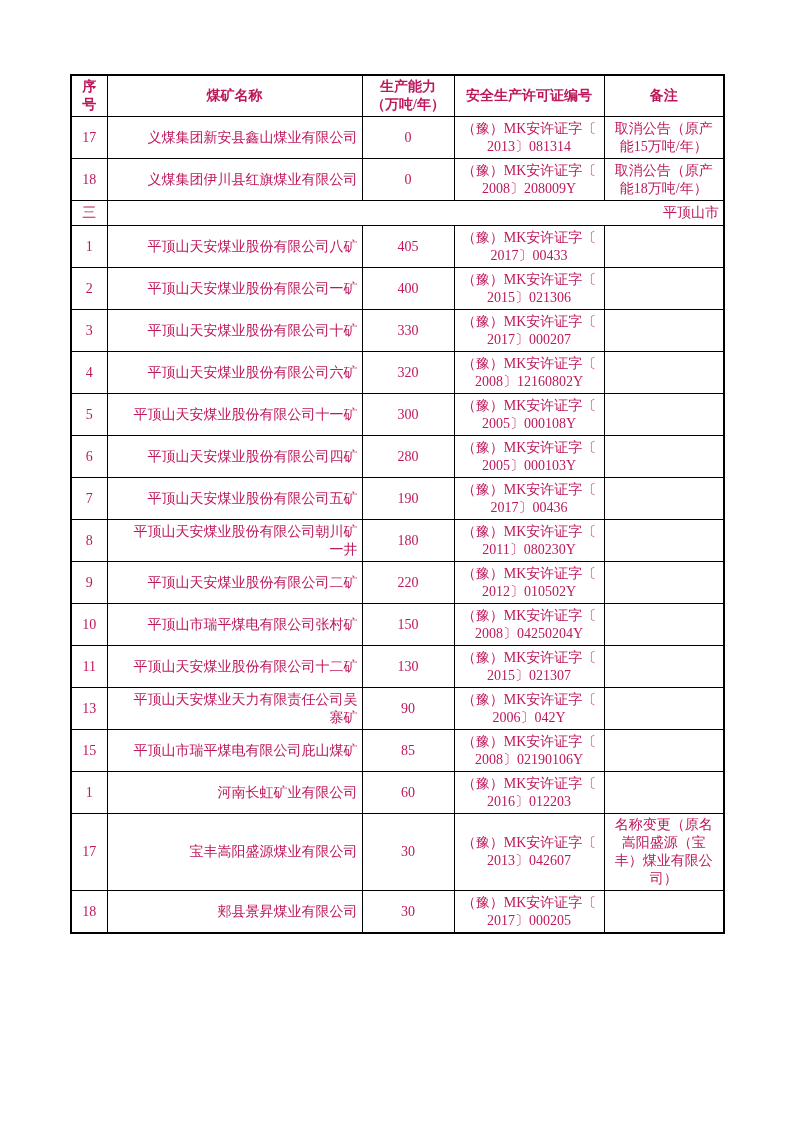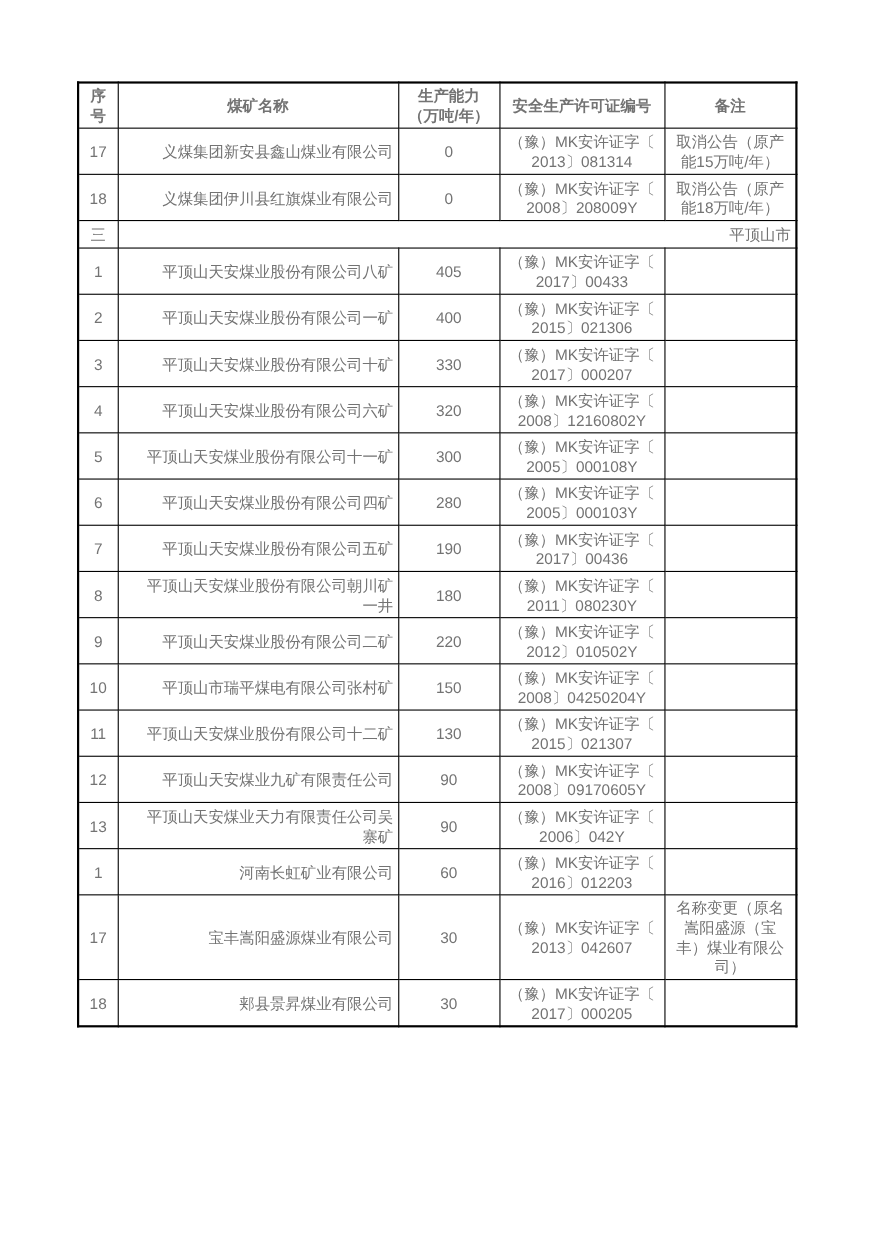--- a/index.html
+++ b/index.html
@@ -5,22 +5,22 @@
   html, body {
     margin: 0;
     padding: 0;
     background: #ffffff;
   }
   .page {
     position: relative;
     width: 793px;
     height: 988px;
     background: #ffffff;
-    font-family: Liberation Sans, sans-serif;
-    color: #737373;
+    font-family: Liberation Serif, serif;
+    color: #be185d;
     overflow: hidden;
   }
   table.mine-table {
     position: absolute;
     left: 70px;
     top: 74px;
     width: 653px;
     border-collapse: collapse;
     table-layout: fixed;
     font-size: 14px;
@@ -190,34 +190,34 @@
         </tr>
         <tr class="data">
           <td>11</td>
           <td class="name">平顶山天安煤业股份有限公司十二矿</td>
           <td>130</td>
           <td>（豫）MK安许证字〔
 2015〕021307</td>
           <td></td>
         </tr>
         <tr class="data">
-          <td>12</td>
-          <td class="name">平顶山天安煤业九矿有限责任公司</td>
-          <td>90</td>
-          <td>（豫）MK安许证字〔
-2008〕09170605Y</td>
-          <td></td>
-        </tr>
-        <tr class="data">
           <td>13</td>
           <td class="name">平顶山天安煤业天力有限责任公司吴
 寨矿</td>
           <td>90</td>
           <td>（豫）MK安许证字〔
 2006〕042Y</td>
+          <td></td>
+        </tr>
+        <tr class="data">
+          <td>15</td>
+          <td class="name">平顶山市瑞平煤电有限公司庇山煤矿</td>
+          <td>85</td>
+          <td>（豫）MK安许证字〔
+2008〕02190106Y</td>
           <td></td>
         </tr>
         <tr class="data">
           <td>1</td>
           <td class="name">河南长虹矿业有限公司</td>
           <td>60</td>
           <td>（豫）MK安许证字〔
 2016〕012203</td>
           <td></td>
         </tr>

